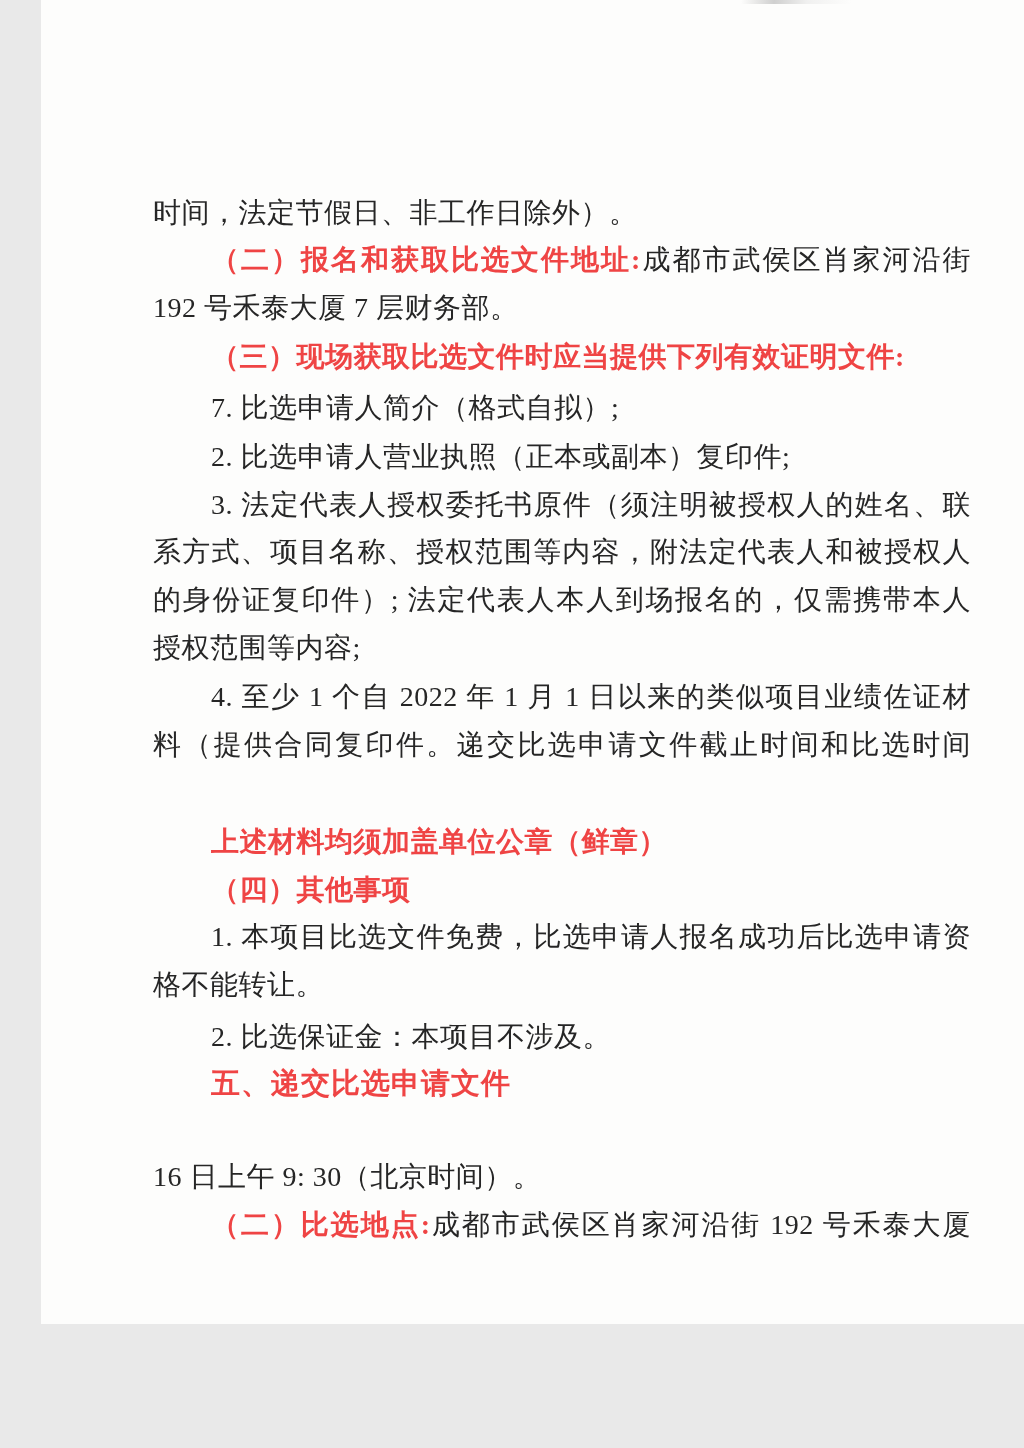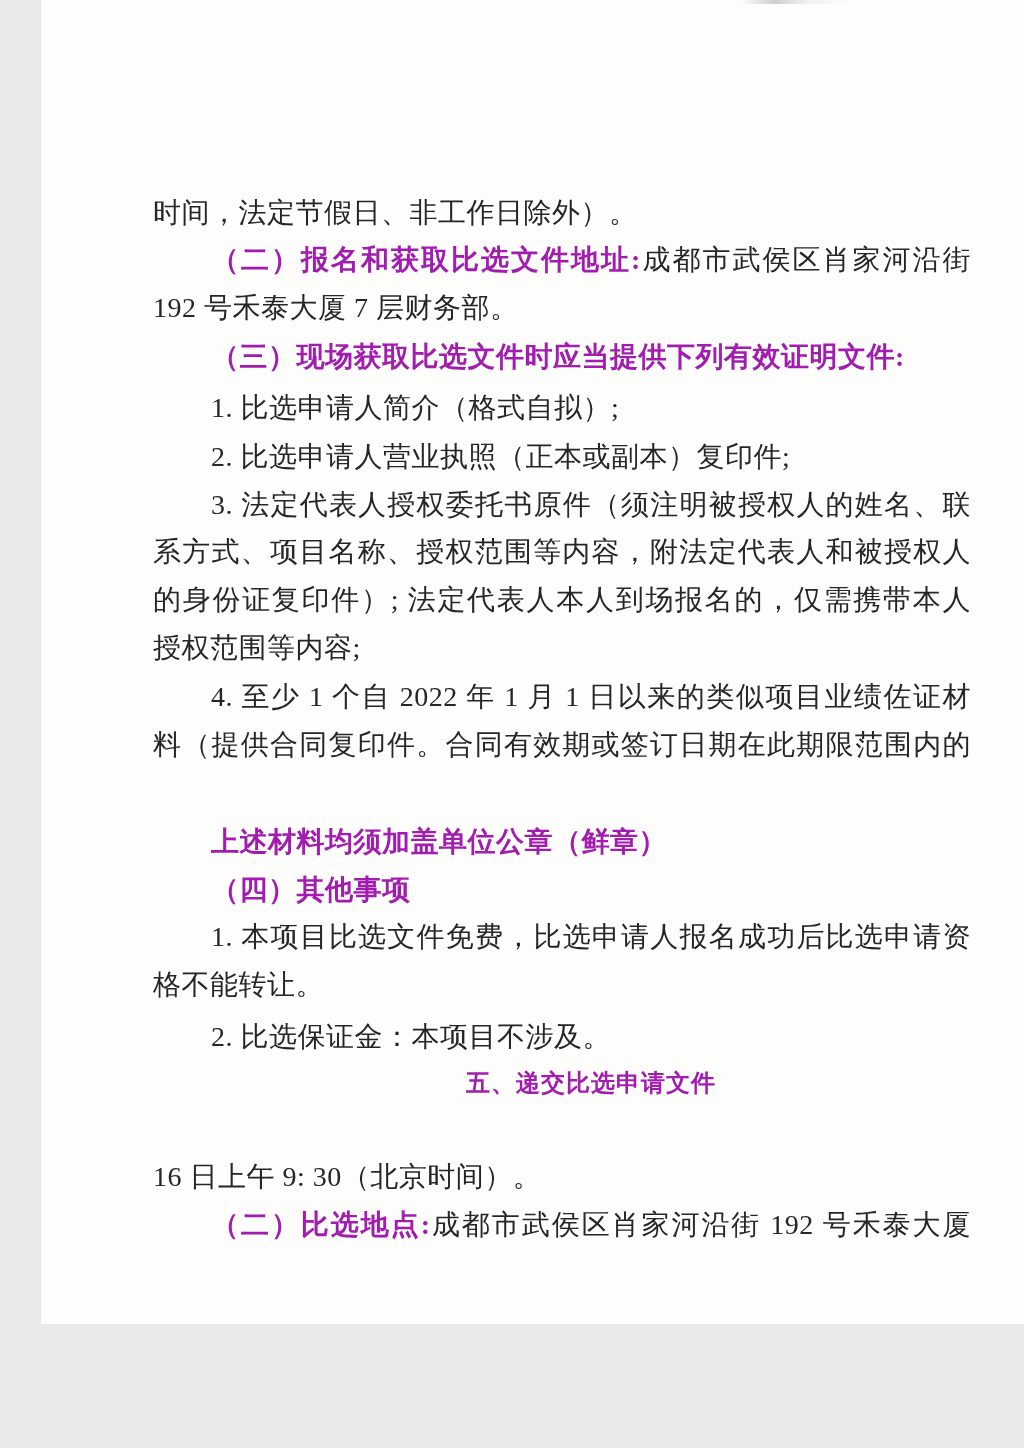--- a/index.html
+++ b/index.html
@@ -34,26 +34,25 @@
     line-height: 48px;
     white-space: nowrap;
     letter-spacing: 0.5px;
   }
   .line.indent { text-indent: 58px; }
   .line.fill {
     white-space: normal;
     text-align: justify;
     text-align-last: justify;
   }
-  .b { font-weight: bold; color: #a21caf; }
+  .b { font-weight: bold; color: #ef4444; }
   .heiti {
     font-family: "Liberation Sans", "DejaVu Sans", sans-serif;
-    font-size: 24px;
+    font-size: 29px;
     letter-spacing: 1px;
-    text-align: center;
   }
   .page-number {
     position: absolute;
     top: 1341px;
     left: 0;
     width: 100%;
     text-align: center;
     font-size: 25px;
     line-height: 48px;
     letter-spacing: 10px;
@@ -78,21 +77,21 @@
 
     <div class="line" style="top:284px">
       <span>192 号禾泰大厦 7 层财务部。</span>
     </div>
 
     <div class="line indent" style="top:333px">
       <span class="b">（三）现场获取比选文件时应当提供下列有效证明文件:</span>
     </div>
 
     <div class="line indent" style="top:384px">
-      <span>1. 比选申请人简介（格式自拟）;</span>
+      <span>7. 比选申请人简介（格式自拟）;</span>
     </div>
 
     <div class="line indent" style="top:433px">
       <span>2. 比选申请人营业执照（正本或副本）复印件;</span>
     </div>
 
     <div class="line indent fill" style="top:481px">
       <span>3. 法定代表人授权委托书原件（须注明被授权人的姓名、联</span>
     </div>
 
@@ -106,21 +105,21 @@
 
     <div class="line" style="top:624px">
       <span>授权范围等内容;</span>
     </div>
 
     <div class="line indent fill" style="top:673px">
       <span>4. 至少 1 个自 2022 年 1 月 1 日以来的类似项目业绩佐证材</span>
     </div>
 
     <div class="line fill" style="top:721px">
-      <span>料（提供合同复印件。合同有效期或签订日期在此期限范围内的</span>
+      <span>料（提供合同复印件。递交比选申请文件截止时间和比选时间</span>
     </div>
 
 
     <div class="line indent" style="top:818px">
       <span class="b">上述材料均须加盖单位公章（鲜章）</span>
     </div>
 
     <div class="line indent" style="top:866px">
       <span class="b">（四）其他事项</span>
     </div>

